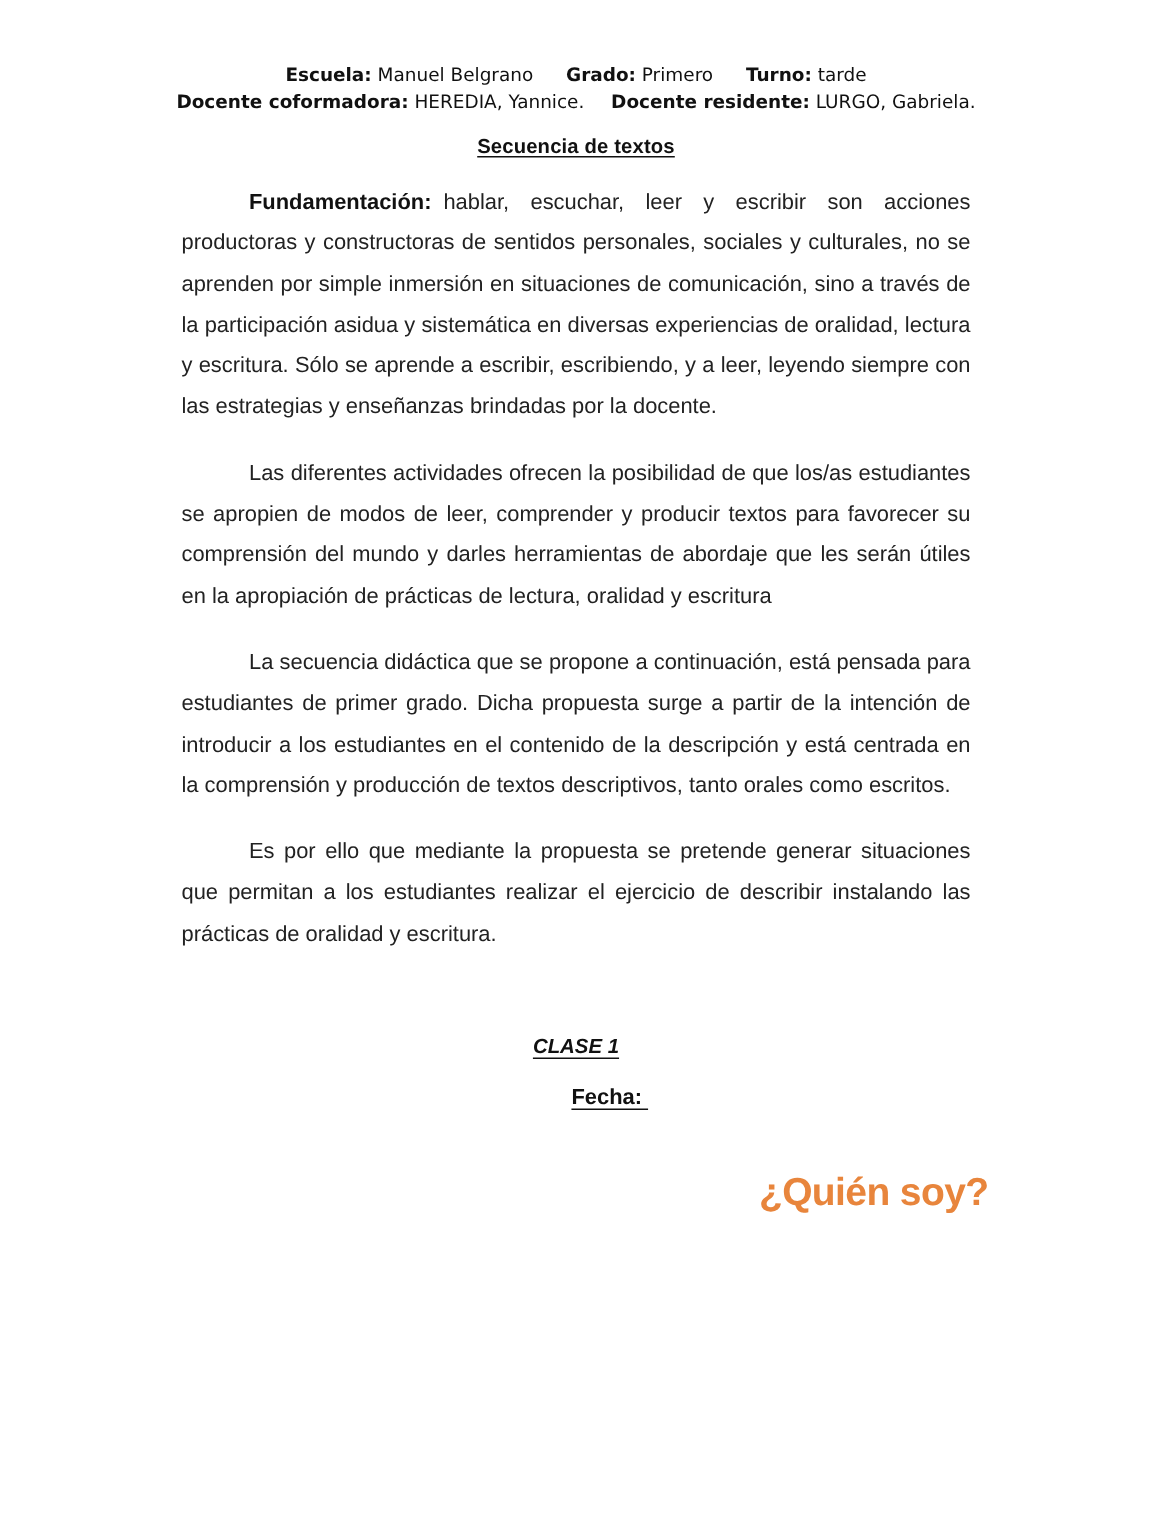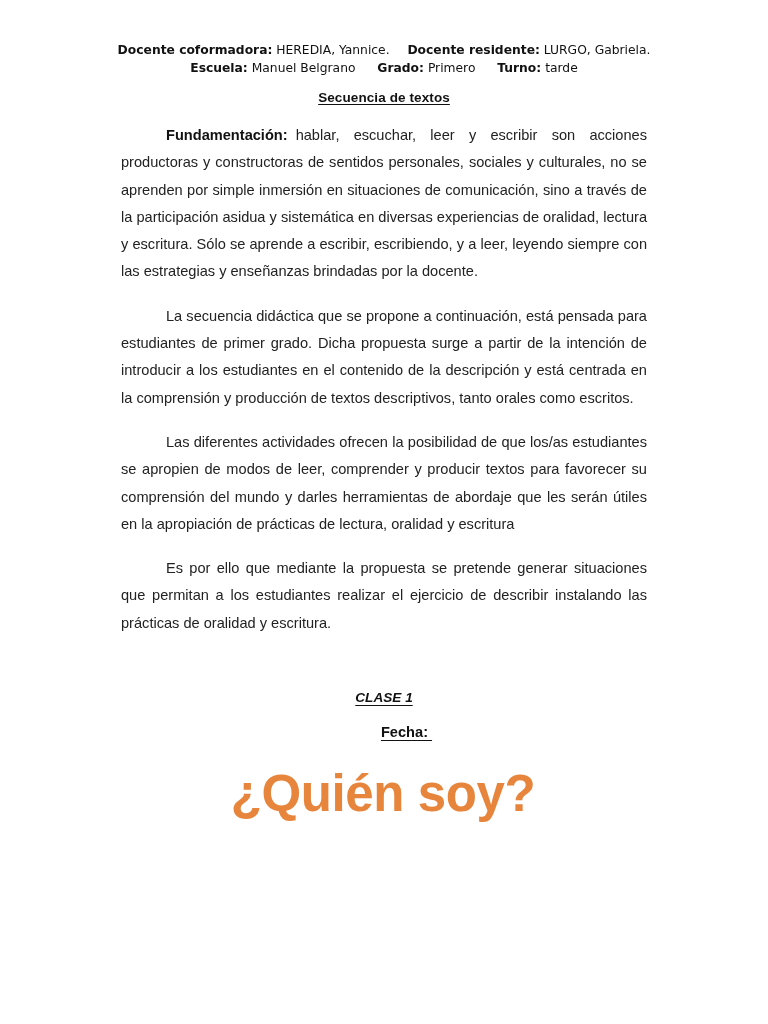--- a/index.html
+++ b/index.html
@@ -130,22 +130,22 @@
 
   .fecha-line span {
     text-decoration: underline;
     text-underline-offset: 2.5px;
     white-space: pre;
   }
 
   
   .big-title {
     margin-top: 25px;
-    text-align: center;
-    font-size: 51px;
+    text-align: right;
+    font-size: 26px;
     font-weight: 700;
     letter-spacing: -0.4px;
     line-height: 46px;
     padding-right: 2px;
   }
 
   
   .objetivo-para {
     margin-top: 37px;
   }
@@ -158,53 +158,53 @@
     color: #111111;
   }
 </style>
 </head>
 <body>
 
 <div class="page">
   <div class="content">
 
     <div class="doc-header">
-      <div class="hdr-line">
-        <b>Docente coformadora:</b>
-        <span>HEREDIA, Yannice.</span>
-        <span class="hdr-gap-sm"></span>
-        <b>Docente residente:</b>
-        <span>LURGO, Gabriela.</span>
-      </div>
       <div class="hdr-line">
         <b>Escuela:</b>
         <span>Manuel Belgrano</span>
         <span class="hdr-gap"></span>
         <b>Grado:</b>
         <span>Primero</span>
         <span class="hdr-gap"></span>
         <b>Turno:</b>
         <span>tarde</span>
       </div>
+      <div class="hdr-line">
+        <b>Docente coformadora:</b>
+        <span>HEREDIA, Yannice.</span>
+        <span class="hdr-gap-sm"></span>
+        <b>Docente residente:</b>
+        <span>LURGO, Gabriela.</span>
+      </div>
     </div>
 
     <div class="seq-title">
       <span>Secuencia de textos</span>
     </div>
 
     <p class="para para-first">
       <b>Fundamentación:</b><span class="lead-space"></span><span>hablar, escuchar, leer y escribir son acciones productoras y constructoras de sentidos personales, sociales y culturales, no se aprenden por simple inmersión en situaciones de comunicación, sino a través de la participación asidua y sistemática en diversas experiencias de oralidad, lectura y escritura. Sólo se aprende a escribir, escribiendo, y a leer, leyendo siempre con las estrategias y enseñanzas brindadas por la docente.</span>
     </p>
 
     <p class="para">
+      <span>Las diferentes actividades ofrecen la posibilidad de que los/as estudiantes se apropien de modos de leer, comprender y producir textos para favorecer su comprensión del mundo y darles herramientas de abordaje que les serán útiles en la apropiación de prácticas de lectura, oralidad y escritura</span>
+    </p>
+
+    <p class="para">
       <span>La secuencia didáctica que se propone a continuación, está pensada para estudiantes de primer grado. Dicha propuesta surge a partir de la intención de introducir a los estudiantes en el contenido de la descripción y está centrada en la comprensión y producción de textos descriptivos, tanto orales como escritos.</span>
-    </p>
-
-    <p class="para">
-      <span>Las diferentes actividades ofrecen la posibilidad de que los/as estudiantes se apropien de modos de leer, comprender y producir textos para favorecer su comprensión del mundo y darles herramientas de abordaje que les serán útiles en la apropiación de prácticas de lectura, oralidad y escritura</span>
     </p>
 
     <p class="para">
       <span>Es por ello que mediante la propuesta se pretende generar situaciones que permitan a los estudiantes realizar el ejercicio de describir instalando las prácticas de oralidad y escritura.</span>
     </p>
 
     <div class="clase-heading">
       <span>CLASE 1</span>
     </div>
 

